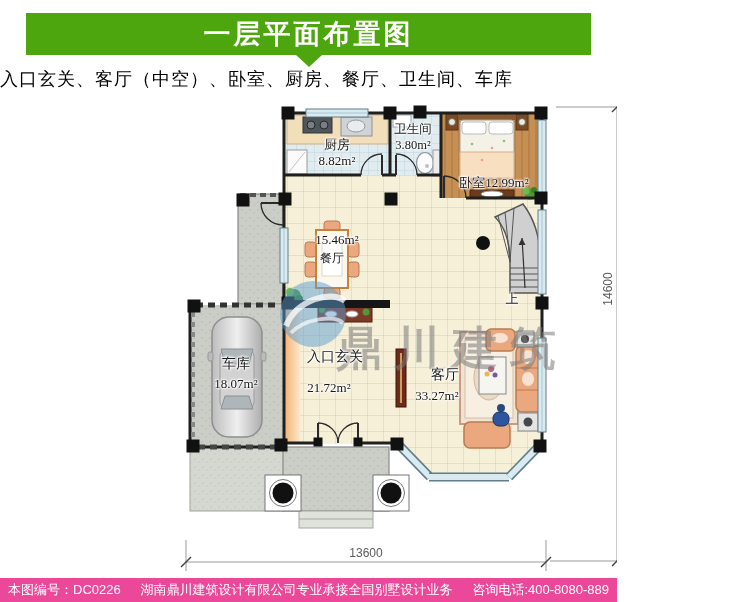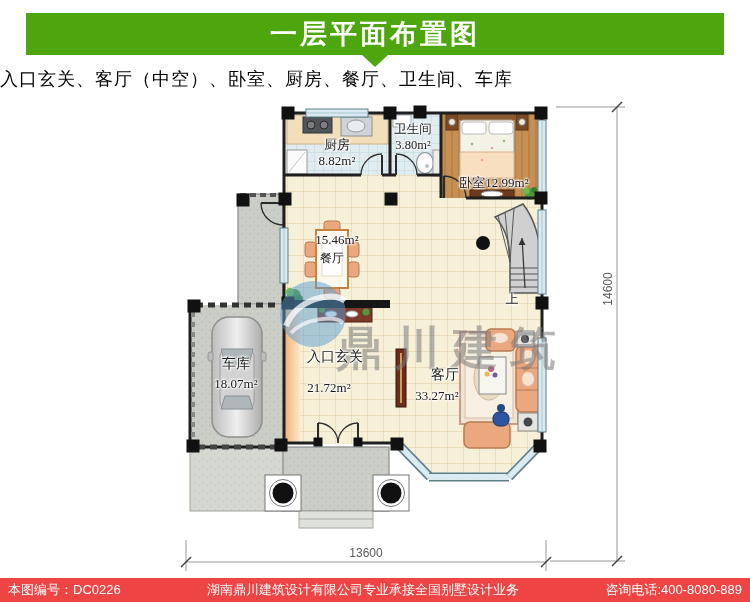--- a/index.html
+++ b/index.html
@@ -1,16 +1,16 @@
 <!DOCTYPE html>
 <html><head>
 <meta charset="utf-8">
 <style>
   html,body{margin:0;padding:0;background:#fff;}
-  #stage{position:relative;width:750px;height:602px;background:#fff;overflow:hidden;
+  #stage{position:relative;width:617px;height:602px;background:#fff;overflow:hidden;
          font-family:"Liberation Sans",sans-serif;}
   
   .banner{position:absolute;left:26px;right:26px;top:13px;height:42px;background:#4DA60D;
           display:flex;align-items:center;justify-content:center;}
   .banner span{color:#fff;font-size:27px;font-weight:bold;letter-spacing:3px;
                font-family:"Liberation Sans",sans-serif;}
   .banner-pointer{position:absolute;left:50%;top:55px;margin-left:-13px;width:0;height:0;
           border-left:13px solid transparent;border-right:13px solid transparent;
           border-top:12px solid #4DA60D;}
   .subtitle{position:absolute;left:0;right:0;top:67px;font-size:18px;
@@ -21,21 +21,21 @@
        line-height:1.25;font-size:13px;
        text-shadow:0 0 2px #fff,0 0 2px #fff,0 0 3px #fff,1px 1px 2px #fff,-1px -1px 2px #fff;}
   .lbl .big{font-size:14px;}
   .dim{position:absolute;font-family:"Liberation Sans",sans-serif;color:#5a5a5a;font-size:12px;
        text-align:center;text-shadow:none;}
   .wm-cn{position:absolute;left:336px;top:274px;font-size:46px;font-weight:bold;letter-spacing:12px;
        color:rgba(122,122,122,.55);font-family:"Liberation Sans",sans-serif;white-space:nowrap;margin-top:44px;}
   .wm-en{position:absolute;left:338px;top:322px;font-size:13px;font-weight:bold;letter-spacing:2.2px;
        color:rgba(122,122,122,.62);font-family:"Liberation Sans",sans-serif;white-space:nowrap;}
   
-  .footer{position:absolute;left:0;right:0;bottom:0;height:24px;background:#ef4444;color:#fff;
+  .footer{position:absolute;left:0;right:0;bottom:0;height:24px;background:#ec4899;color:#fff;
        display:flex;align-items:center;justify-content:space-between;padding:0 8px;font-size:13px;
        font-family:"Liberation Sans",sans-serif;white-space:nowrap;}
 </style>
 </head>
 <body>
 
 <div id="stage">
 
   <div class="banner">
     <span>一层平面布置图</span>

